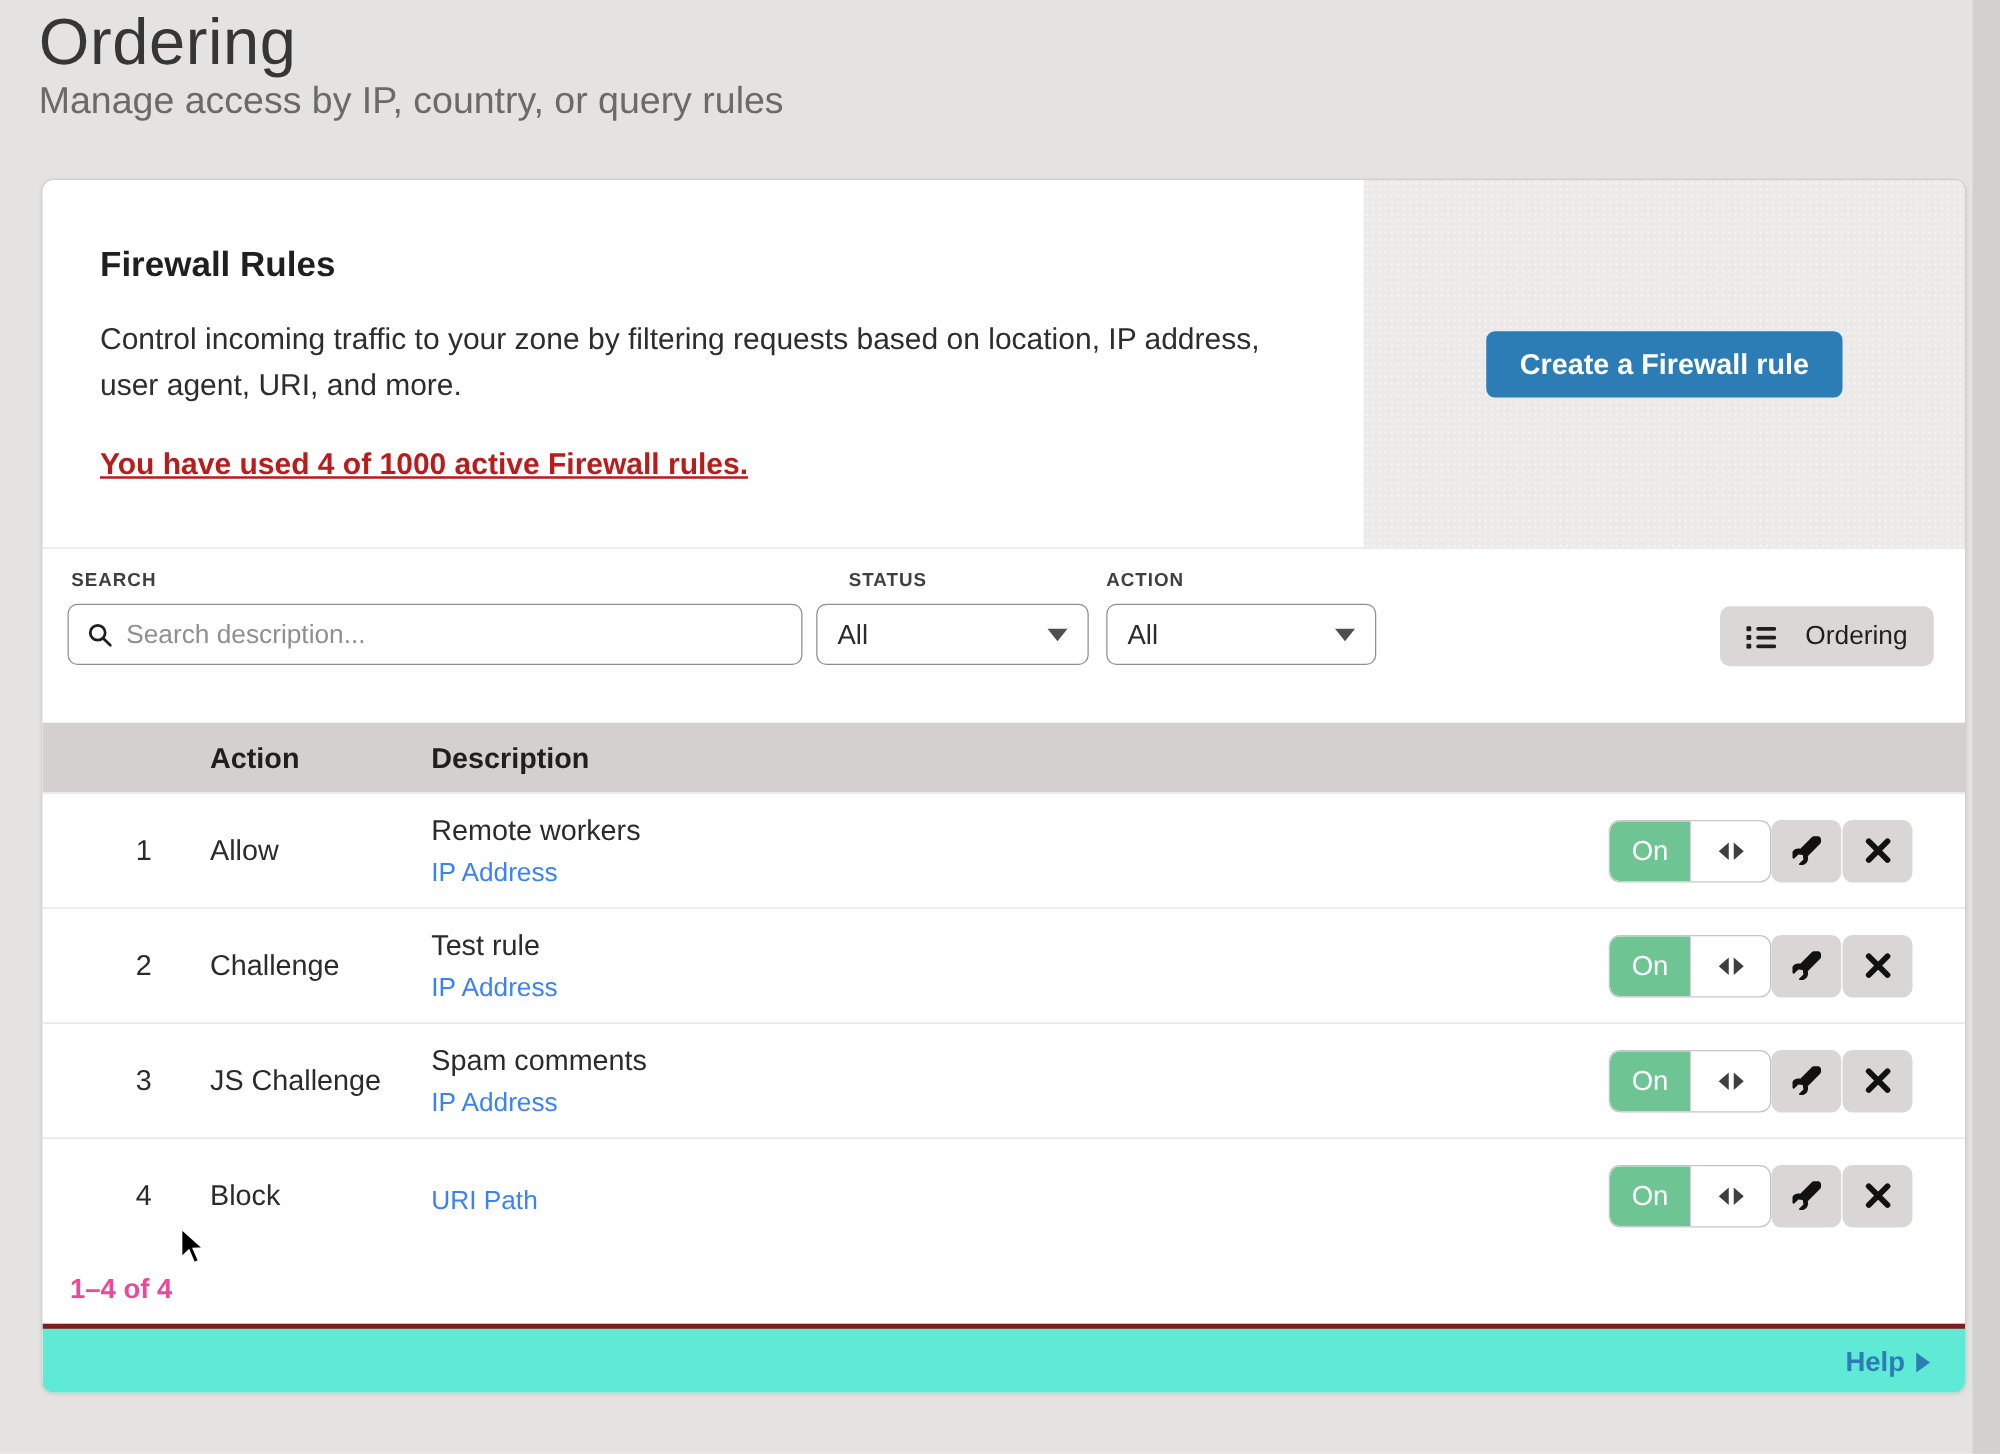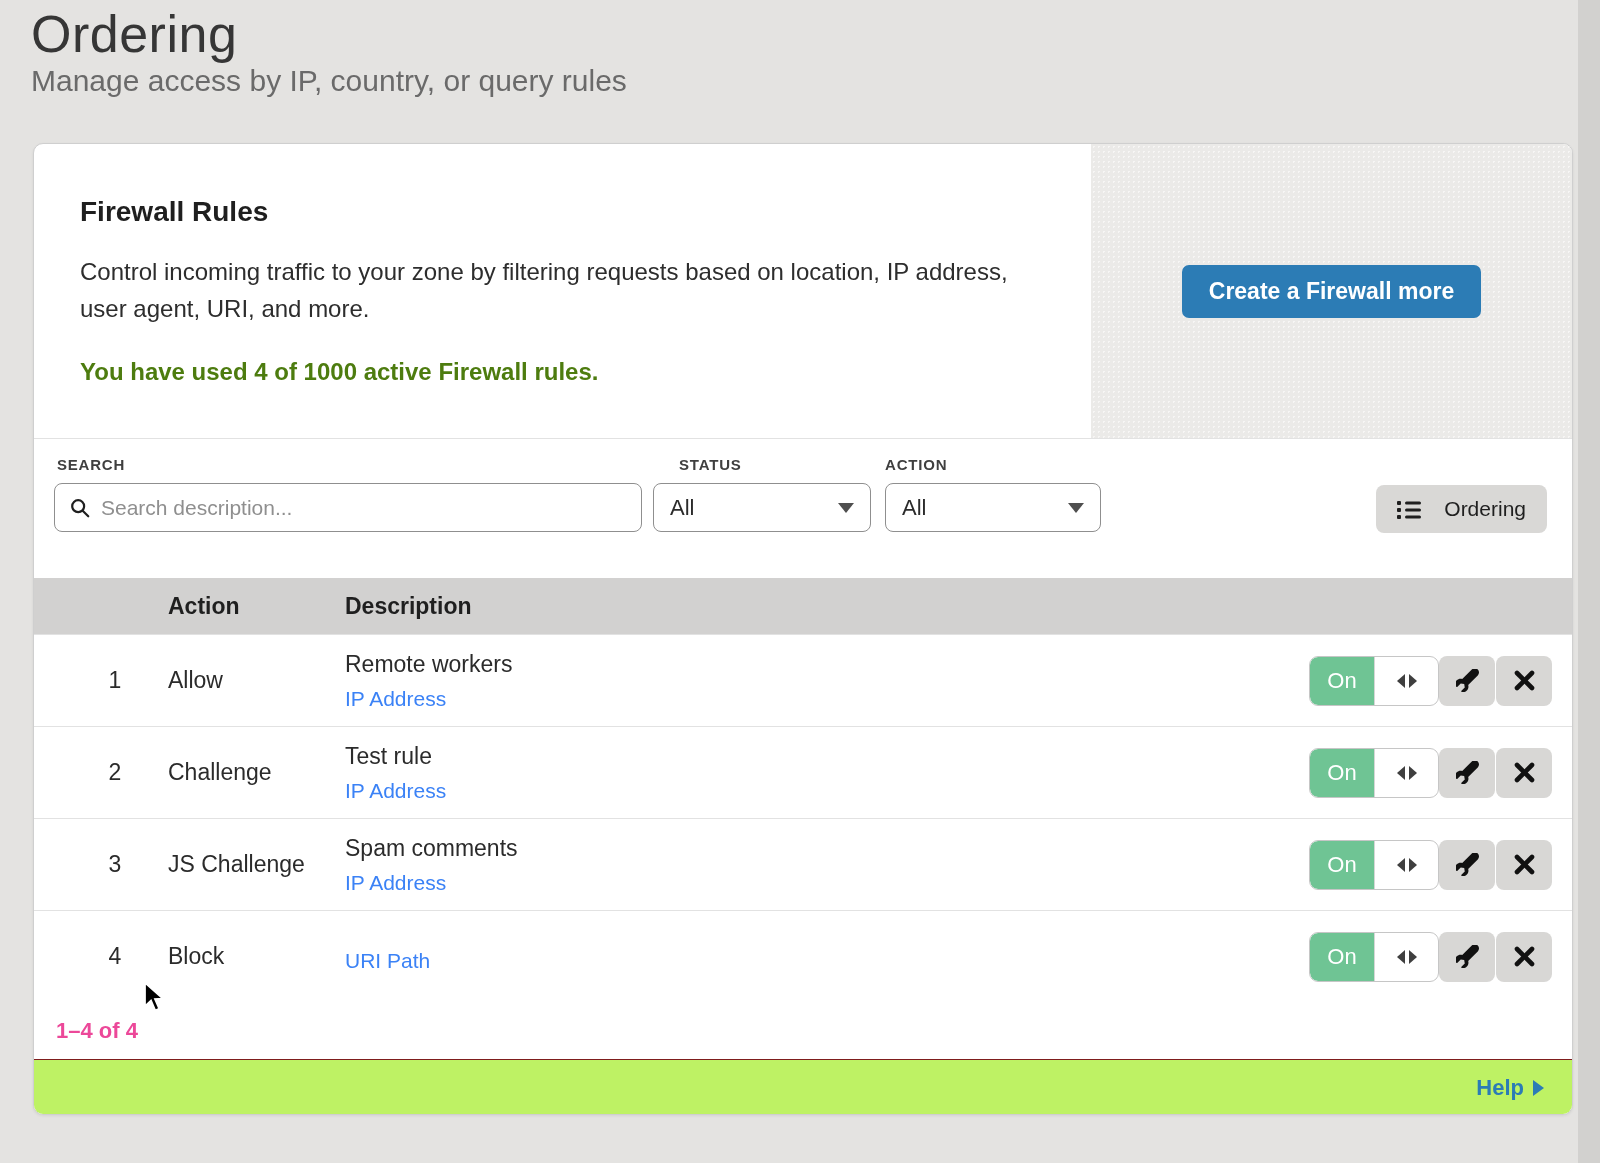--- a/index.html
+++ b/index.html
@@ -24,21 +24,21 @@
     background:#ffffff; border:1px solid #cfcfcf; border-radius:10px;
     box-shadow:0 1px 3px rgba(0,0,0,.07); overflow:hidden;
     display:flex; flex-direction:column;
   }
 
   
   .card-top { height:294px; display:flex; flex:none; }
   .card-top-left { width:1057px; padding:52px 40px 0 46px; }
   .rules-heading { font-size:28px; font-weight:700; color:#1f1f1f; }
   .rules-desc { font-size:24px; color:#2d2d2d; line-height:37px; max-width:950px; margin-top:25px; }
-  .rules-usage { font-size:24px; font-weight:700; color:#4d7c0f; margin-top:31px; }
+  .rules-usage { font-size:24px; font-weight:700; color:#b91c1c; margin-top:31px;text-decoration:underline; }
   .card-top-right {
     flex:1; background-color:#ebeae8;
     background-image: radial-gradient(#f7f6f5 1px, transparent 1px);
     background-size:5px 5px;
     display:flex; align-items:center; justify-content:center;
   }
   .create-btn {
     background:var(--accent-blue,#2c7cb5); color:#fff; border:none; cursor:pointer;
     font-family:inherit; font-size:23px; font-weight:700;
     padding:13px 27px; border-radius:7px;
@@ -77,35 +77,35 @@
 
   
   .tbl-grid { display:grid; grid-template-columns:134px 177px 1fr 300px; align-items:center; }
   .table-header { height:56px; flex:none; background:#d2d1d0; font-size:23px; font-weight:700; color:#1f1f1f; }
   .rule-row { height:92px; flex:none; background:#fff; border-top:1px solid #e2e2e2; }
   .rule-row:first-of-type { border-top:none; }
   .cell-priority { font-size:23px; color:#2b2b2b; justify-self:center; padding-left:28px; }
   .cell-action { font-size:23px; color:#2b2b2b; }
   .cell-desc-title { font-size:23px; color:#2b2b2b; }
   .cell-desc-sub { font-size:21px; color:#3b82f6; margin-top:9px; }
-  .cell-controls { display:flex; align-items:center; justify-content:flex-end; padding-right:20px; }
+  .cell-controls { display:flex; align-items:center; justify-content:flex-end; padding-right:42px; }
 
   .toggle { width:130px; height:50px; border:1px solid #c6c6c6; border-radius:9px; background:#fff; display:flex; overflow:hidden; cursor:pointer; }
   .toggle-on { width:64px; background:var(--toggle-green,#6fc494); color:#fff; font-size:22px; display:flex; align-items:center; justify-content:center; border-radius:8px 0 0 8px; }
   .toggle-arrows { flex:1; display:flex; align-items:center; justify-content:center; gap:4px; border-left:1px solid #d6d6d6; }
   .tri-left  { width:0; height:0; border-top:7px solid transparent; border-bottom:7px solid transparent; border-right:8px solid #3f3f3f; }
   .tri-right { width:0; height:0; border-top:7px solid transparent; border-bottom:7px solid transparent; border-left:8px solid #3f3f3f; }
 
   .icon-btn { width:56px; height:50px; background:#d8d7d5; border:none; border-radius:8px; cursor:pointer; display:flex; align-items:center; justify-content:center; flex:none; }
   .icon-btn + .icon-btn { margin-left:1px; }
 
   
   .pagination-row { height:57px; flex:none; display:flex; align-items:center; padding-left:22px; background:#fff; }
   .pagination-text { font-size:22px; font-weight:700; color:#ec4899; }
-  .help-row { height:57px; flex:none; border-top:1px solid #7f1d1d; display:flex; align-items:center; justify-content:flex-end; padding-right:28px; background:#bef264; }
+  .help-row { height:57px; flex:none; border-top:4px solid #7f1d1d; display:flex; align-items:center; justify-content:flex-end; padding-right:28px; background:#5eead4; }
   .help-link { display:flex; align-items:center; gap:9px; color:var(--accent-blue,#2c7cb5); font-size:22px; font-weight:600; text-decoration:none; cursor:pointer; }
   .help-arrow { width:0; height:0; border-top:8px solid transparent; border-bottom:8px solid transparent; border-left:11px solid var(--accent-blue,#2c7cb5); }
 
   .mouse-cursor { position:absolute; left:143px; top:981px; z-index:20; pointer-events:none; }
 </style>
 </head>
 <body>
 
 <div class="right-strip"></div>
 
@@ -116,21 +116,21 @@
 
 <main class="card">
 
   <section class="card-top">
     <div class="card-top-left">
       <h2 class="rules-heading">Firewall Rules</h2>
       <p class="rules-desc">Control incoming traffic to your zone by filtering requests based on location, IP address, user agent, URI, and more.</p>
       <p class="rules-usage">You have used 4 of 1000 active Firewall rules.</p>
     </div>
     <div class="card-top-right">
-      <button class="create-btn">Create a Firewall more</button>
+      <button class="create-btn">Create a Firewall rule</button>
     </div>
   </section>
 
   <section class="filter-bar">
     <span class="filter-label lbl-search">SEARCH</span>
     <div class="search-box">
       <span style="display:flex;">
         <svg width="22" height="22" viewBox="0 0 24 24" fill="none" stroke="#1f1f1f" stroke-width="2.4" stroke-linecap="round">
           <circle cx="10" cy="10" r="6.5"></circle>
             <line x1="15.2" y1="15.2" x2="21" y2="21"></line>

